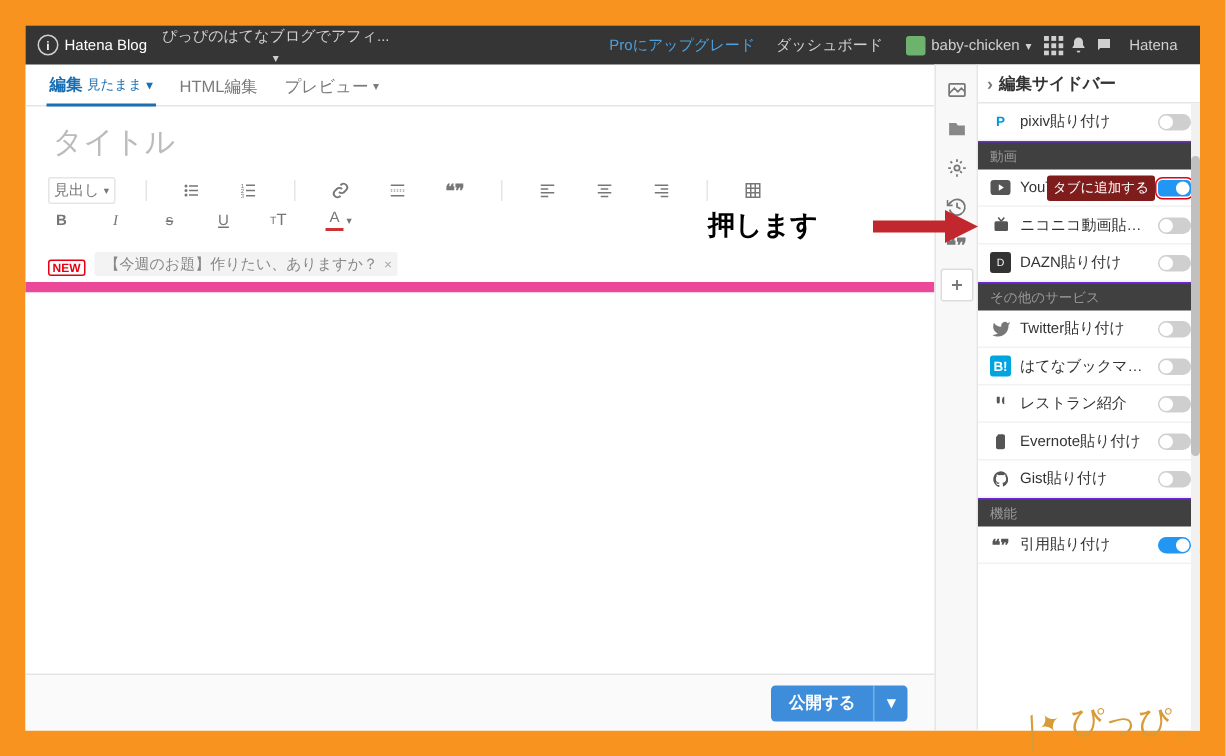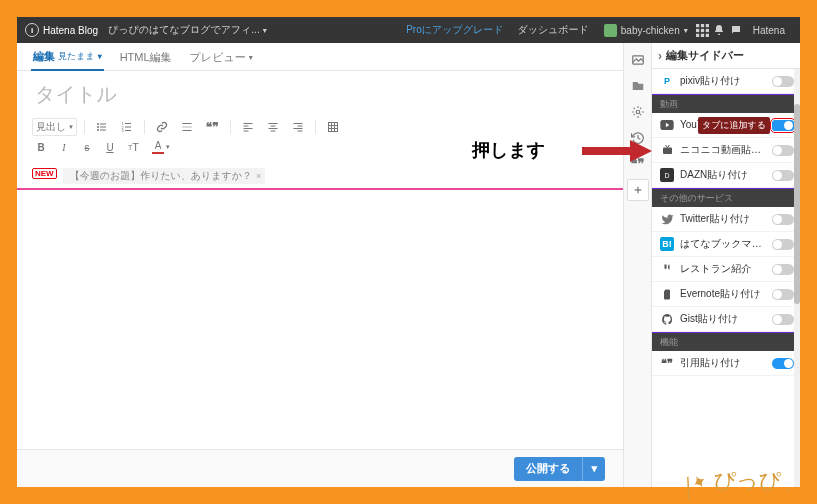--- a/index.html
+++ b/index.html
@@ -43,21 +43,21 @@
     height: 26px;
     background: var(--header-bg);
     color: #d0d0d0;
     display: flex;
     align-items: center;
     padding: 0 8px;
     font-size: 10px;
   }
   .gh-logo { display: flex; align-items: center; gap: 4px; font-weight: 500; color:#fff;}
   .gh-logo .circle { width: 14px; height: 14px; border: 1.4px solid #d0d0d0; border-radius: 50%; display:flex; align-items:center; justify-content:center; font-size:8px; font-weight:bold;}
-  .gh-blogtitle { margin-left: 10px; color:#cfcfcf; font-size:10px; display:flex; align-items:center; gap:3px;}
+  .gh-blogtitle { margin-left: 10px; color:#cfcfcf; font-size:10px; display:flex; align-items:center; gap:3px;flex-direction:column;}
   .gh-blogtitle .caret { font-size:8px; }
   .gh-spacer { flex: 1; }
   .gh-link { margin: 0 7px; cursor: pointer; color:#cfcfcf; }
   .gh-link.pro { color: var(--link-blue); }
   .gh-user { display: flex; align-items: center; gap: 4px; padding: 0 5px; margin: 0 3px;}
   .gh-user .avatar { width:13px; height:13px; background:#6db36d; border-radius:2px; }
   .gh-user .caret{ font-size:8px;}
   .gh-icon { width: 17px; text-align:center; cursor:pointer; font-size:12px;}
 
   
@@ -88,42 +88,42 @@
 
   .title-input {
     font-size: 20px;
     color: #bbb;
     padding: 10px 18px 8px;
   }
 
   .toolbar-row {
     display:flex; align-items:center;
     padding: 2px 15px;
-    gap: 5px;
+    gap: 18px;
     color: #767676;
     font-size:10px;
   }
   .tb-btn {
     min-width:18px; height:18px;
     display:flex; align-items:center; justify-content:center;
     border:1px solid transparent;
     border-radius:2px;
     cursor:pointer;
     padding:0 3px;
   }
   .tb-btn.boxed { border-color: var(--border-light); }
   .tb-divider { height:14px; width:1px; background: var(--border-light); margin: 0 2px; }
 
   .tag-row {
     display:flex;
-    align-items:flex-start;
+    align-items:flex-end;
     padding: 6px 15px 4px;
     font-size: 10px;
     gap: 6px;
-    border-bottom:2px solid #ec4899;
+    border-bottom:7px solid #ec4899;
   }
   .tag-new {
     font-size:8px; color: var(--accent-red);
     border:1px solid var(--accent-red);
     padding: 0 2px; border-radius:2px;
     font-weight:bold;
   }
   .tag-chip {
     background:#f3f3f3; color: #888;
     padding:1px 4px 1px 7px;

